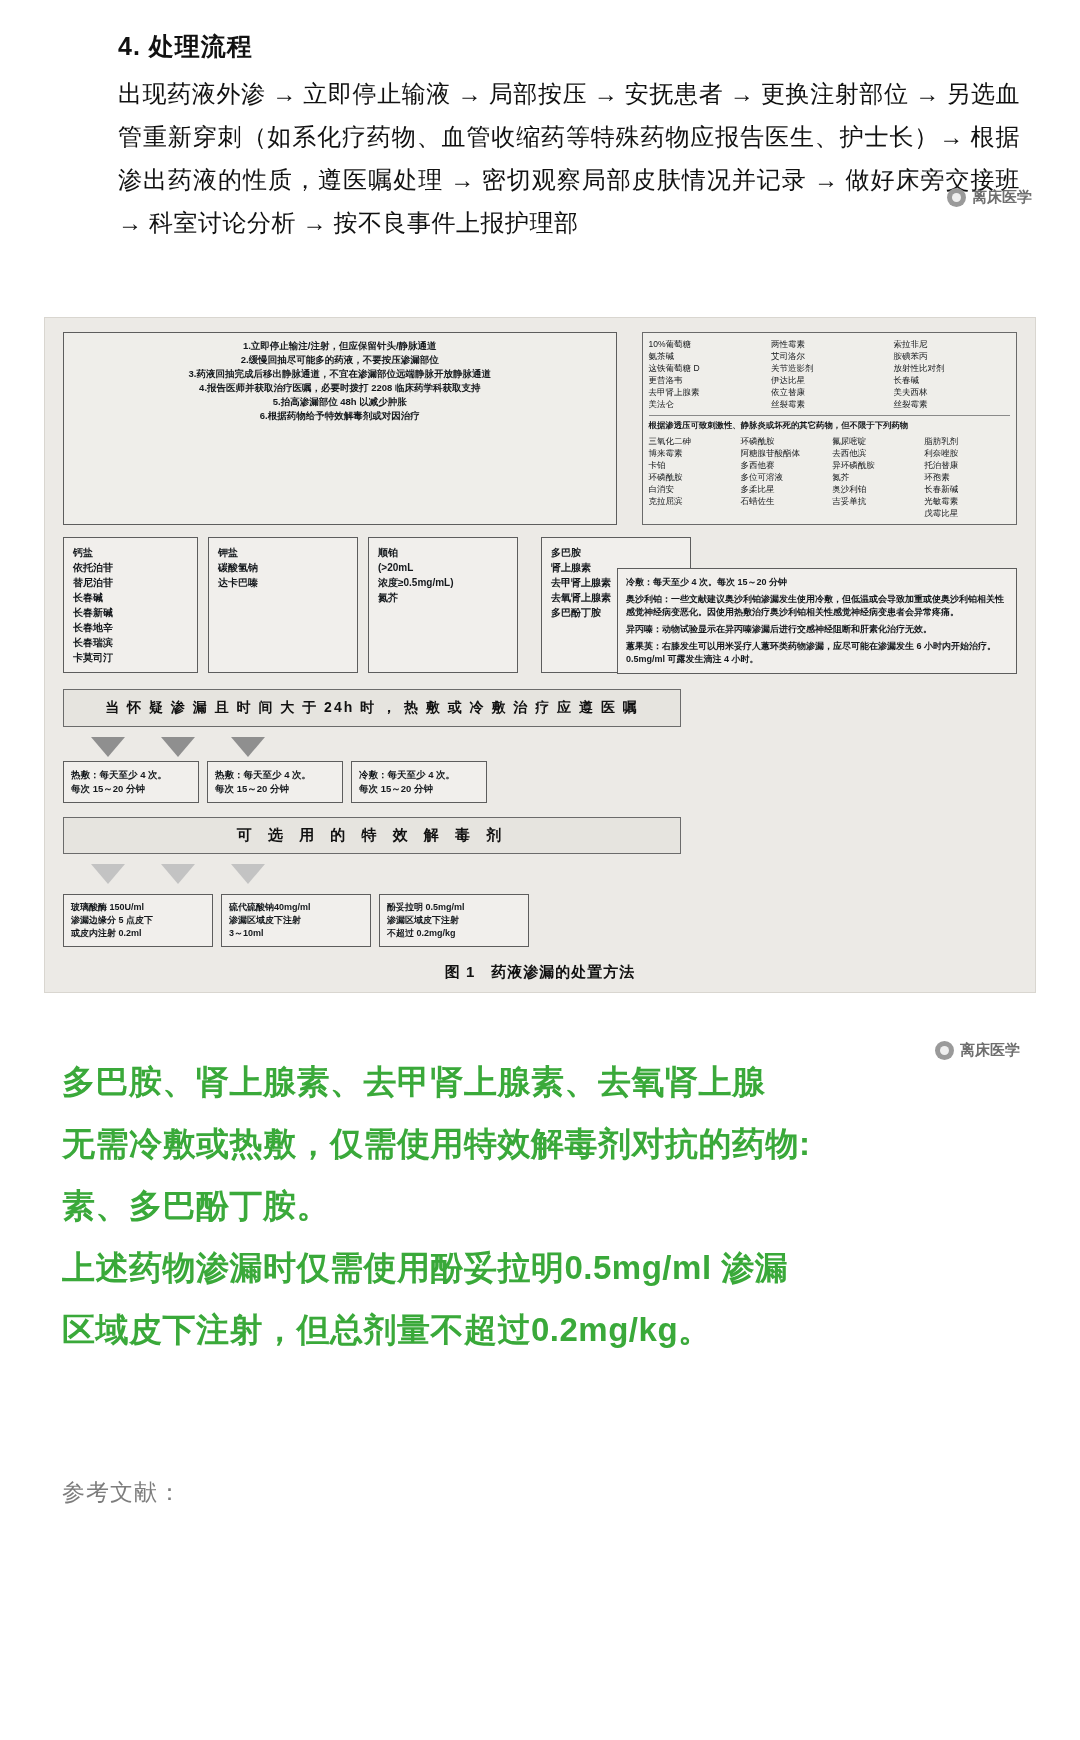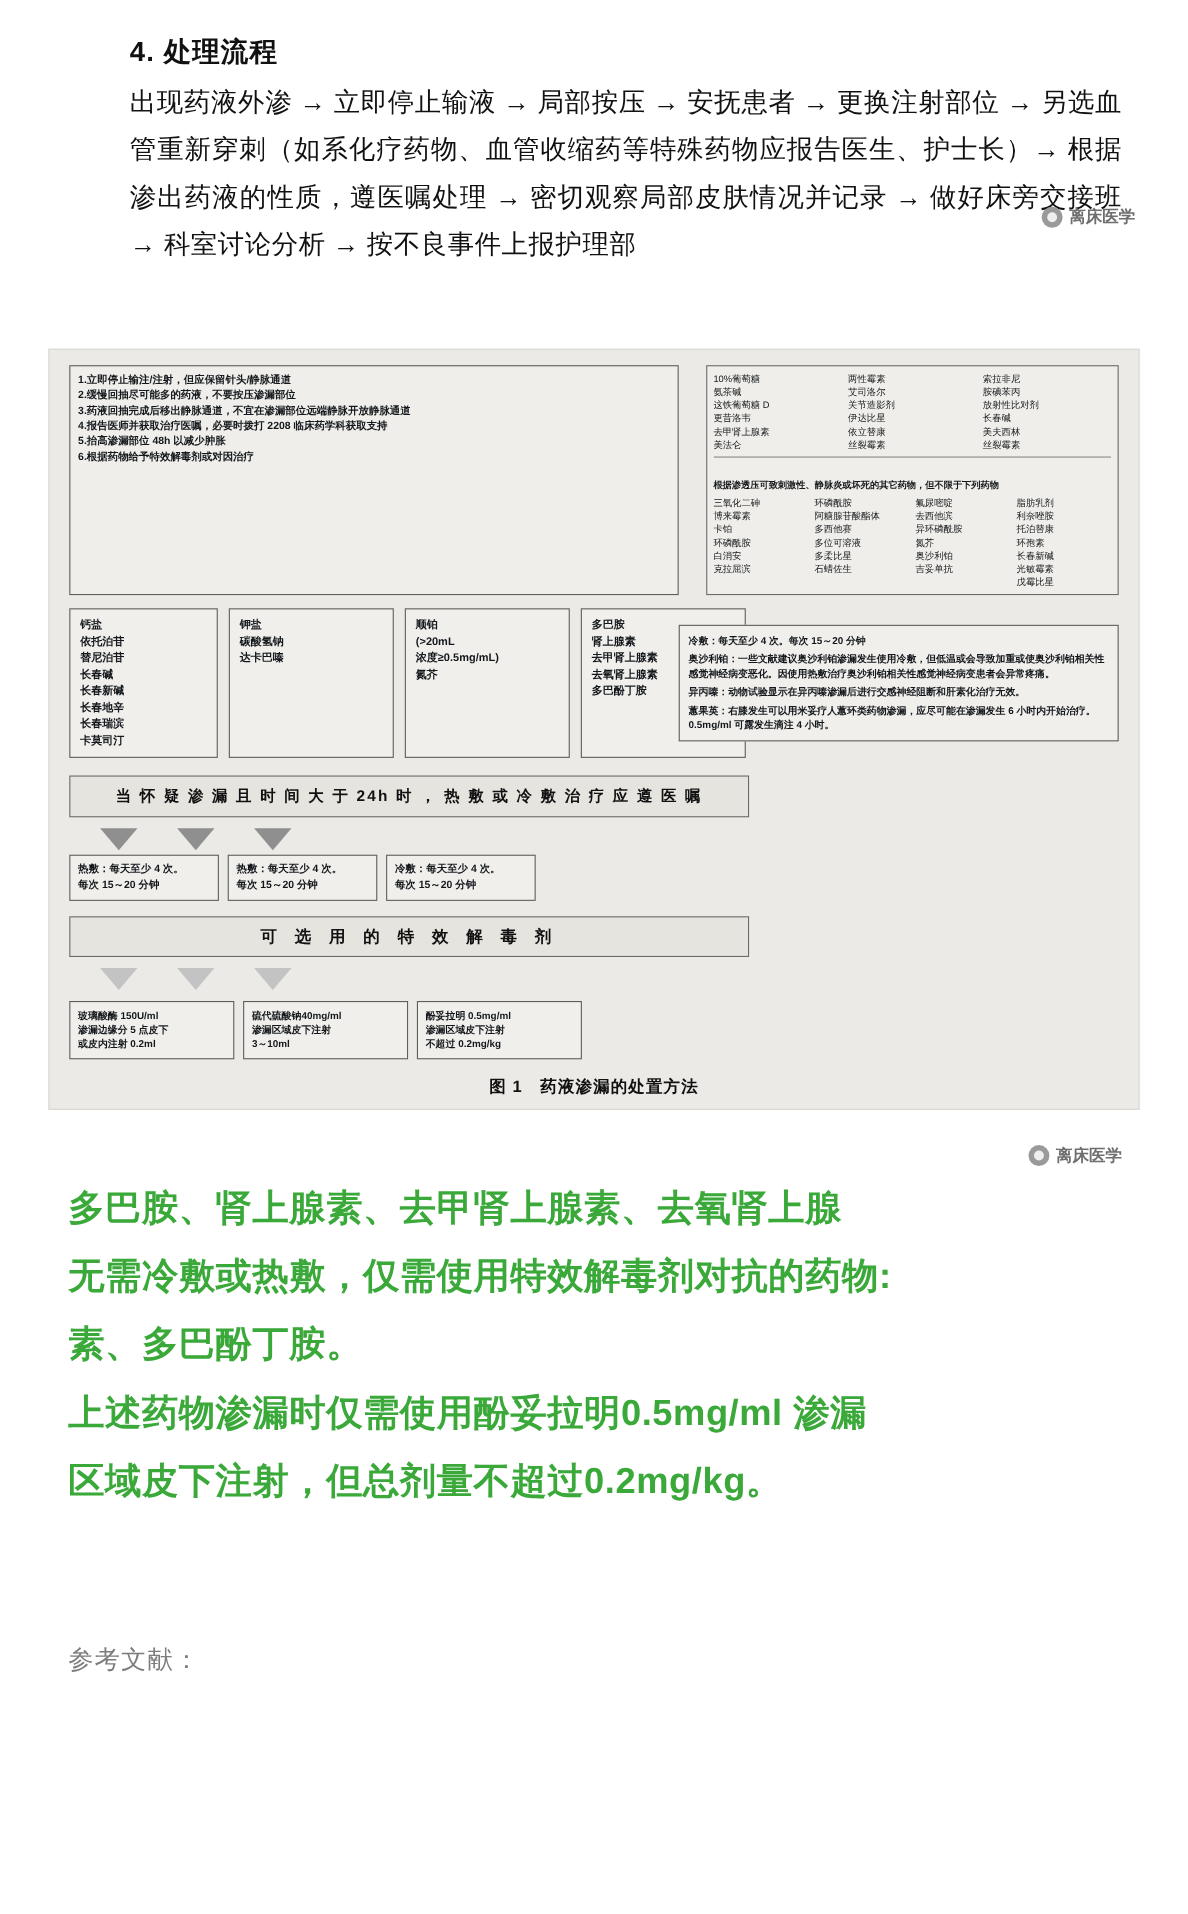--- a/index.html
+++ b/index.html
@@ -46,59 +46,59 @@
     border:1px solid #5d5d5d;
     background:#efeeea;
     font-family:"Liberation Sans", sans-serif;
     font-size:9.5px;
     line-height:14px;
     padding:6px 7px;
     box-sizing:border-box;
     color:#14181c;
     font-weight:bold;
   }
-  .top-steps{width:590px;}
+  .top-steps{width:590px;text-align:center;}
   .top-steps div{white-space:nowrap;}
   .top-right{
     width:400px;
     border:1px solid #6a6a6a;
     background:#efeeea;
     padding:5px 6px;
     box-sizing:border-box;
     font-family:"Liberation Sans", sans-serif;
     font-size:8.5px;
     line-height:12px;
     color:#15181b;
     margin-left:15px;
   }
   .tr-grid{display:flex;gap:6px;}
   .tr-grid .col{flex:1;}
   .tr-note{
-    margin-top:5px;border-top:1px solid #8a8a8a;padding-top:20px;
+    margin-top:5px;border-top:1px solid #8a8a8a;padding-top:4px;
     font-size:8.4px;line-height:11.5px;font-weight:bold;
   }
   .tr-3col{display:flex;gap:6px;margin-top:3px;}
   .tr-3col .col{flex:1;}
 
   .drug-row{display:flex;gap:10px;margin-top:12px;}
   .drug-box{
     border:1px solid #5d5d5d;
     background:#f1efec;
     font-family:"Liberation Sans", sans-serif;
     font-size:10px;
     line-height:15px;
     padding:7px 9px;
     box-sizing:border-box;
     font-weight:bold;
     color:#14181c;
     width:135px;
   }
   .drug-box.w2{width:150px;}
   .drug-box.w3{width:150px;}
-  .drug-box.w4{width:150px;}
+  .drug-box.w4{width:150px;margin-left:13px;}
 
   .band{
     margin-top:16px;
     border:1px solid #6b6b6b;
     background:#e6e4df;
     text-align:center;
     font-family:"Liberation Sans", sans-serif;
     font-size:14px;
     font-weight:bold;
     letter-spacing:2px;

